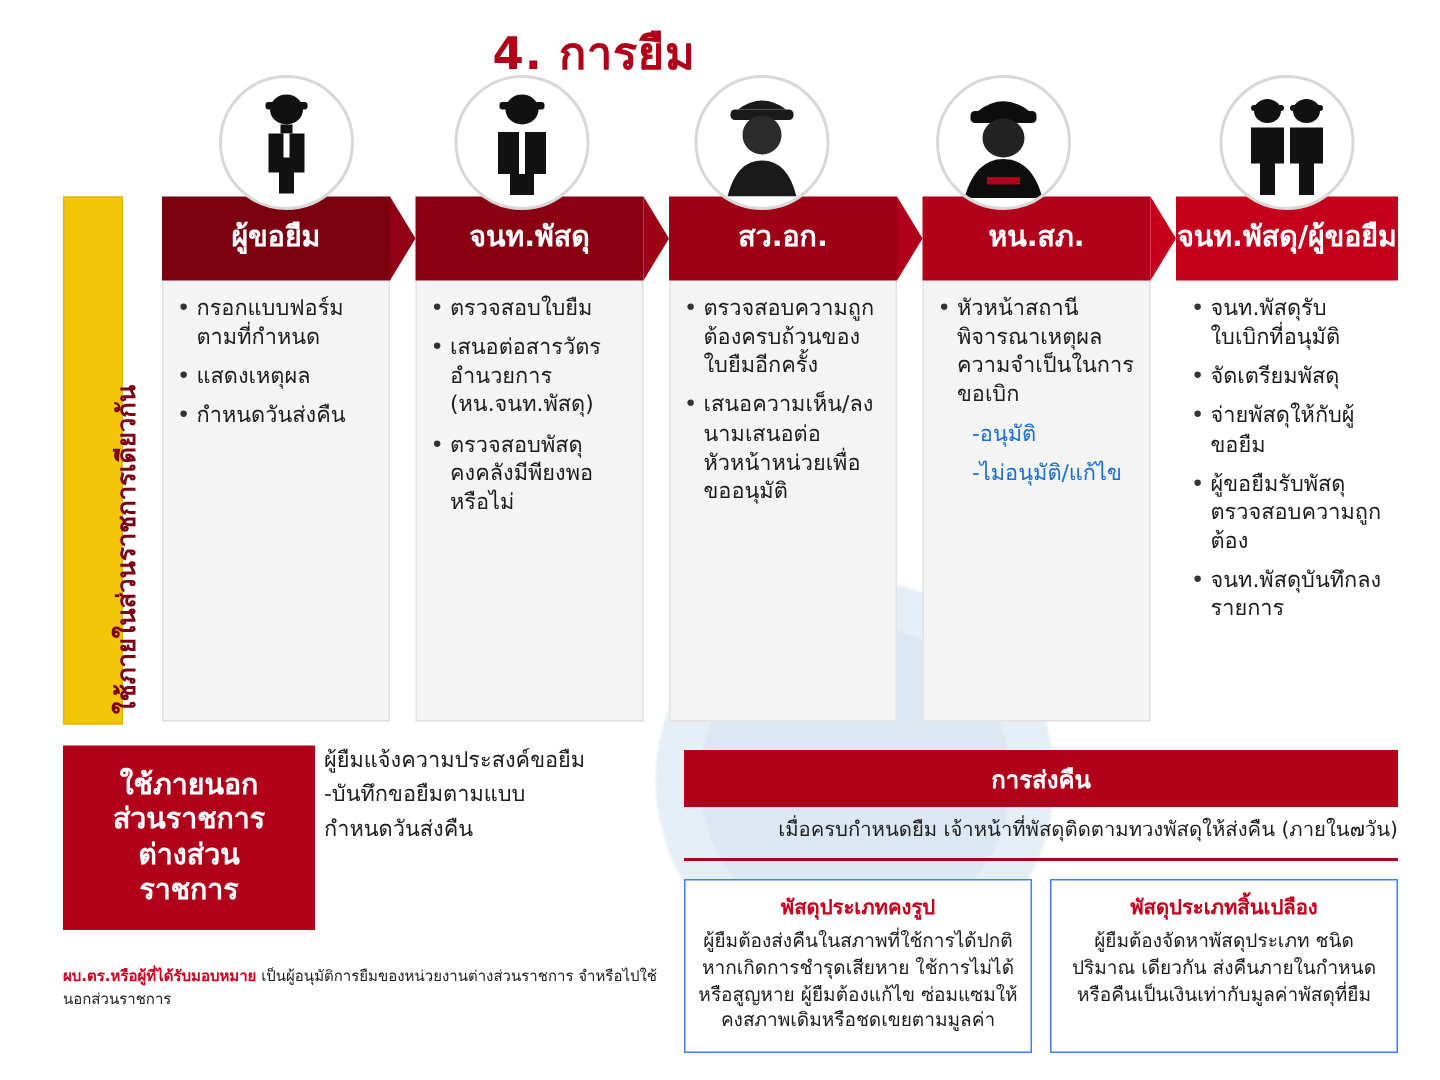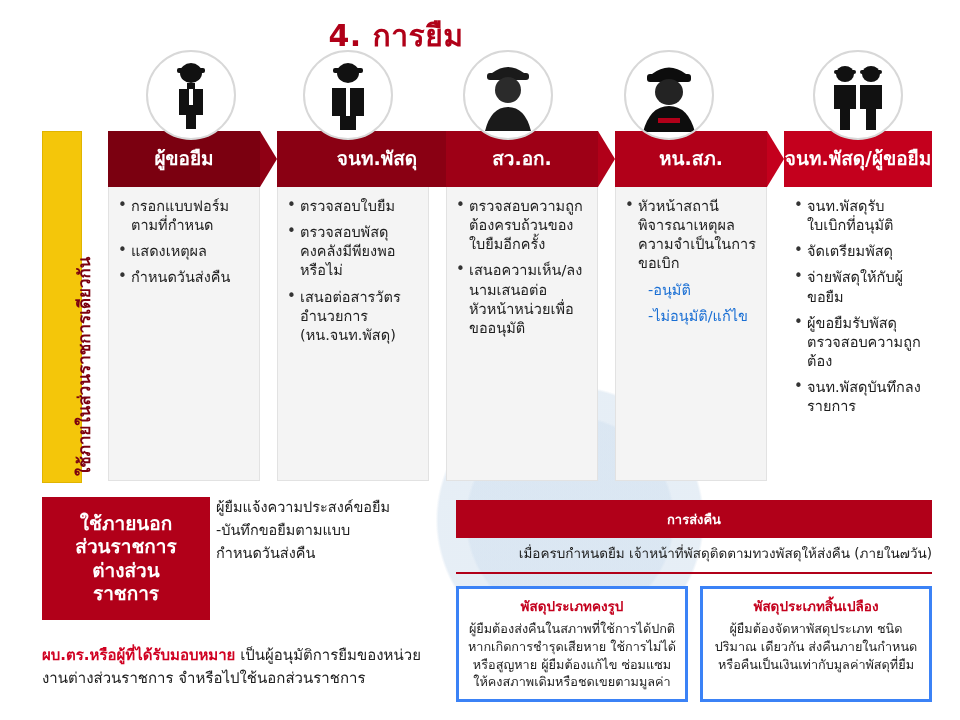--- a/index.html
+++ b/index.html
@@ -38,21 +38,21 @@
     position:absolute;height:56px;color:#fff;font-weight:bold;
     display:flex;align-items:center;justify-content:center;text-align:center;
     font-size:19px;line-height:1.05;z-index:4;
   }
   .colhead .arrow{
     position:absolute;right:-17px;top:0;width:0;height:0;
     border-top:28px solid transparent;border-bottom:28px solid transparent;
     border-left:17px solid #8f0014;z-index:7;
   }
   .c1{background:#7b0010;}
-  .c2{background:#8a0013;padding-left:24px;}
+  .c2{background:#8a0013;}
   .c3{background:#9e0016;}
   .c4{background:#b10019;}
   .c5{background:#c4001d;}
 
   
   .colbody{
     position:absolute;background:#f4f4f4;border:1px solid #e2e2e2;border-top:none;
     z-index:3;padding:10px 8px 8px 8px;box-sizing:border-box;
   }
   .colbody ul{margin:0;padding-left:14px;list-style:none;}
@@ -86,39 +86,39 @@
   }
   #extnote{
     position:absolute;left:216px;top:497px;width:222px;
     font-size:14.5px;line-height:1.45;color:#1d1d1d;z-index:4;
   }
   #extnote .ln{margin-bottom:2px;}
 
   
   #caption{
     position:absolute;left:42px;top:644px;width:400px;
-    font-size:15px;line-height:1.5;color:#1d1d1d;z-index:4;
+    font-size:10px;line-height:1.5;color:#1d1d1d;z-index:4;
   }
   #caption .red{color:#d00021;font-weight:bold;}
 
   
   #retheadwrap{
     position:absolute;left:456px;top:500px;width:476px;height:38px;
     background:#b10019;color:#fff;display:flex;align-items:center;justify-content:center;
-    font-size:13px;font-weight:bold;z-index:4;
+    font-size:16px;font-weight:bold;z-index:4;
   }
   #retsub{
     position:absolute;left:456px;top:544px;width:476px;
     font-size:13.5px;color:#1d1d1d;text-align:right;z-index:4;line-height:1.4;
   }
   #retline{
     position:absolute;left:456px;top:572px;width:476px;height:2px;background:#b10019;z-index:4;
   }
   .retcard{
-    position:absolute;top:586px;height:116px;border:3px solid #3b82f6;background:#fff;
+    position:absolute;top:586px;height:116px;border:1px solid #3b82f6;background:#fff;
     box-sizing:border-box;padding:6px 8px;z-index:4;
   }
   .retcard .h{
     color:#c4001d;font-weight:bold;font-size:13.5px;text-align:center;margin-bottom:3px;
   }
   .retcard .t{font-size:12.7px;line-height:1.4;color:#1d1d1d;text-align:center;}
   #card1{left:456px;width:232px;}
   #card2{left:700px;width:232px;}
 
   svg{display:block;}
@@ -204,22 +204,22 @@
   <ul>
     <li>กรอกแบบฟอร์มตามที่กำหนด</li>
     <li>แสดงเหตุผล</li>
     <li>กำหนดวันส่งคืน</li>
   </ul>
 </div>
 
 <div class="colbody" style="left:277px;top:187px;width:152px;height:294px;">
   <ul>
     <li>ตรวจสอบใบยืม</li>
+    <li>เสนอต่อสารวัตรอำนวยการ (หน.จนท.พัสดุ)</li>
     <li>ตรวจสอบพัสดุคงคลังมีพียงพอหรือไม่</li>
-    <li>เสนอต่อสารวัตรอำนวยการ (หน.จนท.พัสดุ)</li>
   </ul>
 </div>
 
 <div class="colbody" style="left:446px;top:187px;width:152px;height:294px;">
   <ul>
     <li>ตรวจสอบความถูกต้องครบถ้วนของใบยืมอีกครั้ง</li>
     <li>เสนอความเห็น/ลงนามเสนอต่อหัวหน้าหน่วยเพื่อขออนุมัติ</li>
   </ul>
 </div>
 

